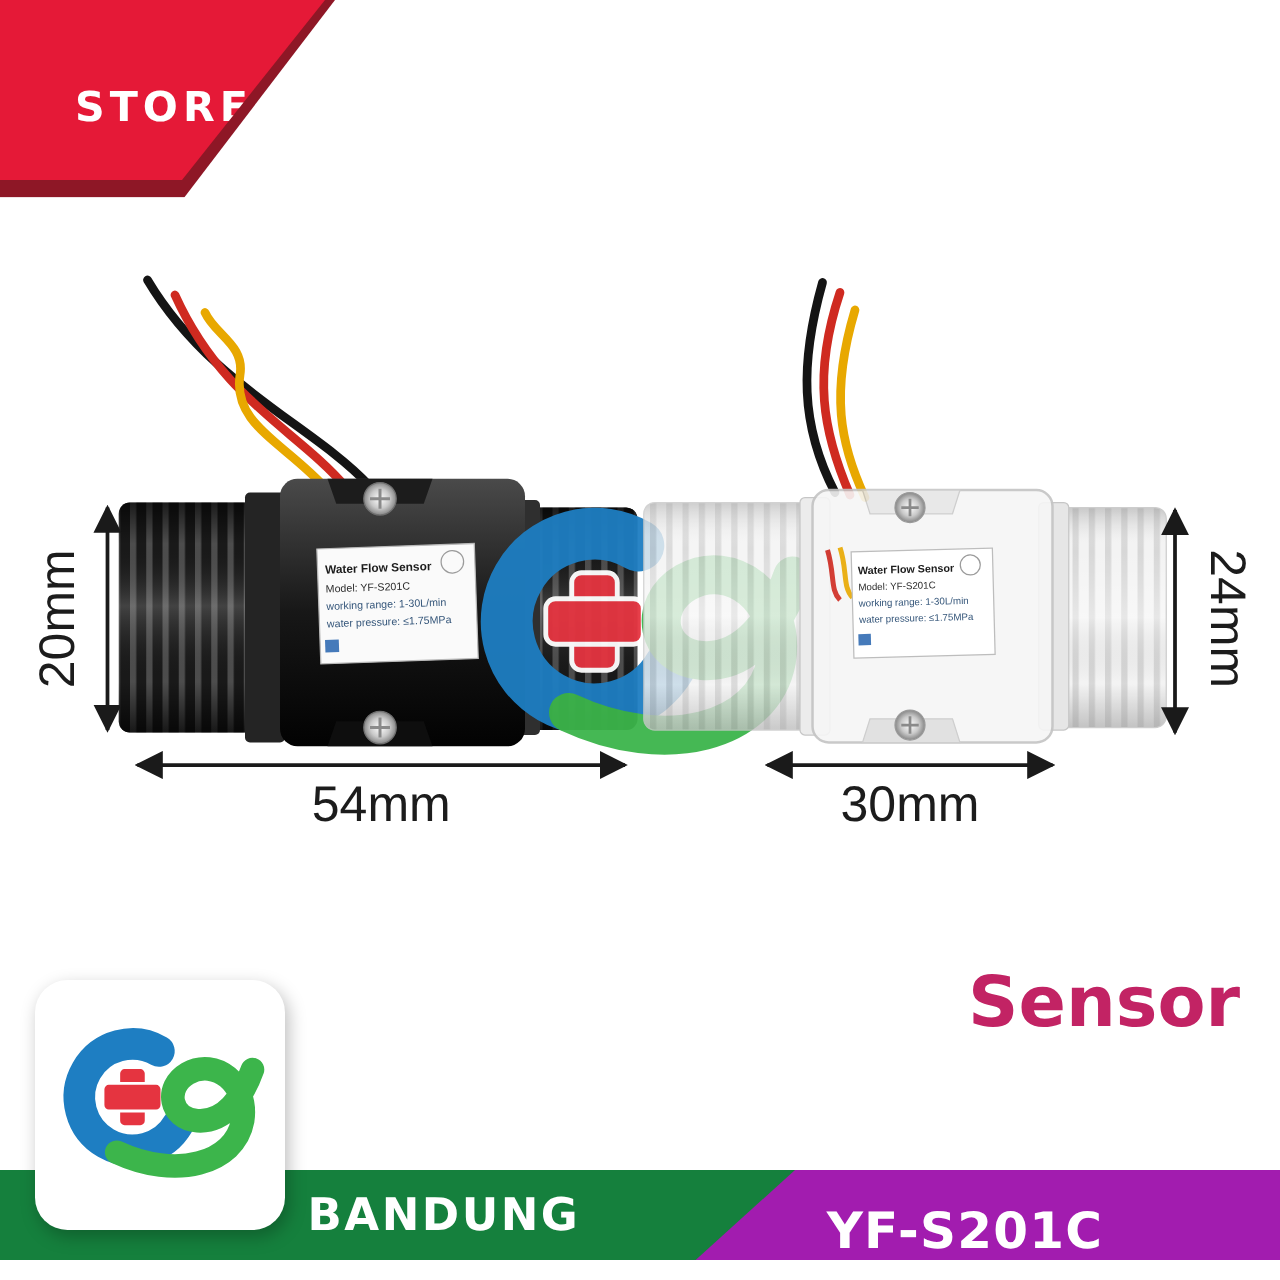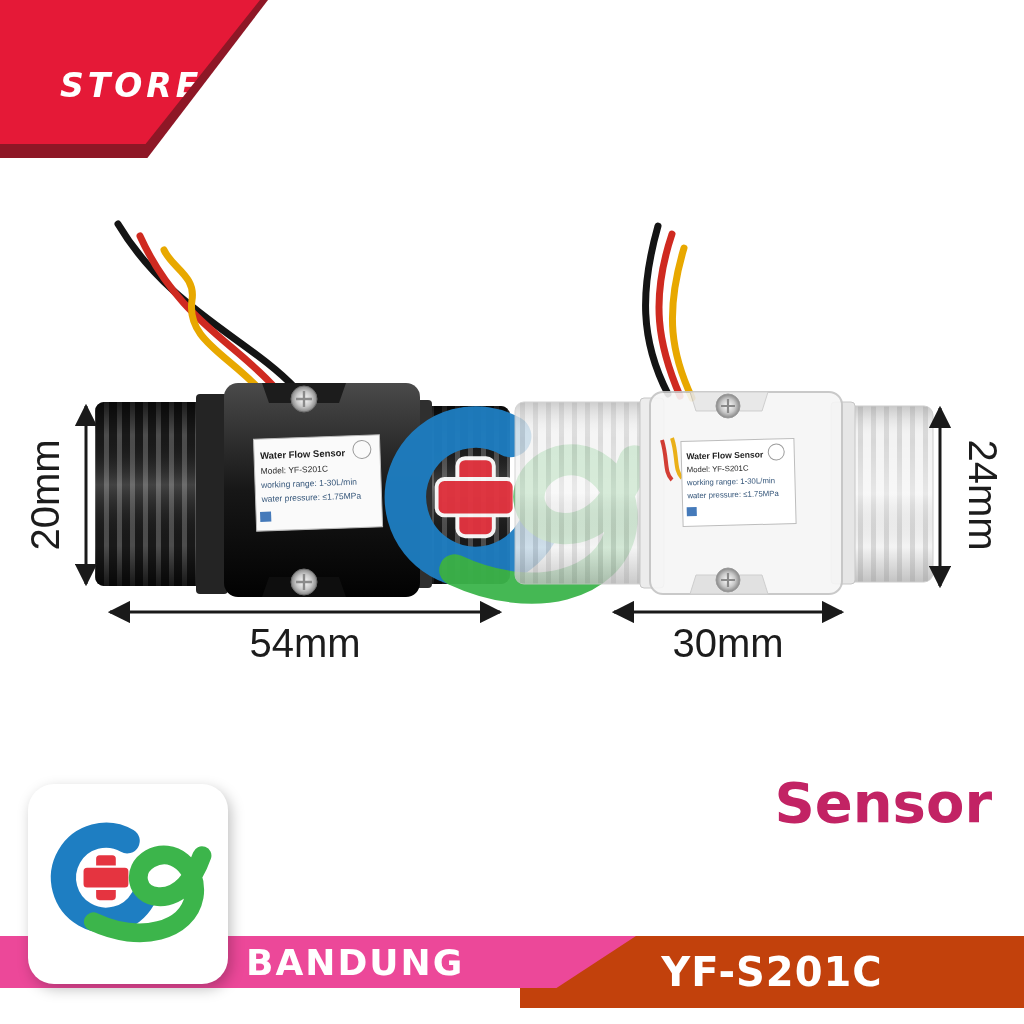--- a/index.html
+++ b/index.html
@@ -8,38 +8,38 @@
   .canvas { position:relative; width:1024px; height:1024px; background:#ffffff; overflow:hidden; }
 
   
   .ribbon-shadow{ position:absolute; left:0; top:0; width:268px; height:158px;
     background:#8e1726; clip-path:polygon(0 0,100% 0,55% 100%,0 100%); }
   .ribbon{ position:absolute; left:0; top:0; width:260px; height:144px;
     background:#e51937; clip-path:polygon(0 0,100% 0,56% 100%,0 100%); color:#fff; }
   .ribbon .l1{ position:absolute; left:56px; top:20px; font-size:46px; font-weight:900;
     font-style:italic; letter-spacing:2px; font-family:"DejaVu Sans", sans-serif; }
   .ribbon .l2{ position:absolute; left:60px; top:66px; font-size:33px; font-weight:900;
-    font-style:italic; letter-spacing:4px; font-family:"DejaVu Sans", sans-serif; }
+    letter-spacing:4px; font-family:"DejaVu Sans", sans-serif; }
 
   
   .scene{ position:absolute; left:0; top:140px; width:1024px; height:580px; }
   svg text{ font-family:"Liberation Sans", sans-serif; }
 
   
   .caption{ position:absolute; right:32px; top:770px; 
     color:#c22364; font-weight:800; font-size:56px; line-height:1.17;
     font-family:"DejaVu Sans", sans-serif; }
 
   
   .band-navy{ position:absolute; left:520px; top:936px; width:504px; height:72px;
-    background:#c2410c; display:flex; align-items:center; justify-content:center; }
+    background:#a21caf; display:flex; align-items:flex-end; justify-content:center; }
   .band-navy span{ color:#fff; font-size:40px; font-weight:700; letter-spacing:1px;
     font-family:"DejaVu Sans", sans-serif; }
-  .band-pink{ position:absolute; left:0; top:936px; width:636px; height:52px;
-    background:#ec4899; clip-path:polygon(0 0,100% 0,87.5% 100%,0 100%);
+  .band-pink{ position:absolute; left:0; top:936px; width:636px; height:72px;
+    background:#15803d; clip-path:polygon(0 0,100% 0,87.5% 100%,0 100%);
     display:flex; align-items:center; }
   .band-pink span{ color:#fff; font-size:36px; font-weight:700; letter-spacing:2px;
     margin-left:246px; font-family:"DejaVu Sans", sans-serif; }
 
   
   .logo-box{ position:absolute; left:28px; top:784px; width:200px; height:200px;
     background:#fff; border-radius:26px; box-shadow:3px 5px 14px rgba(0,0,0,.25);
     display:flex; align-items:center; justify-content:center; }
 </style>
 </head>

